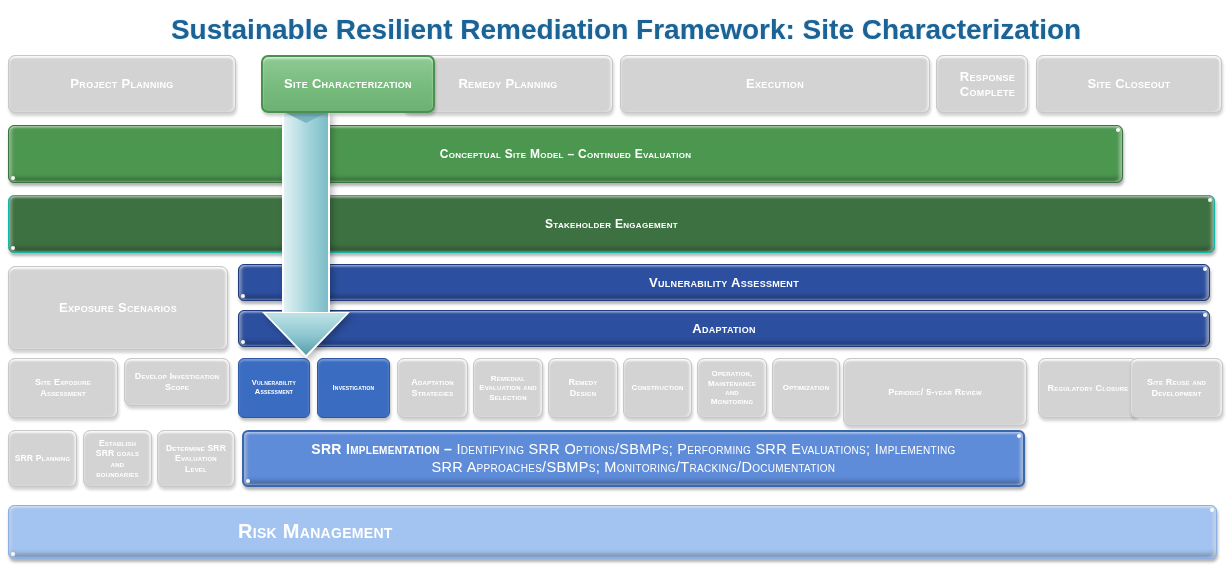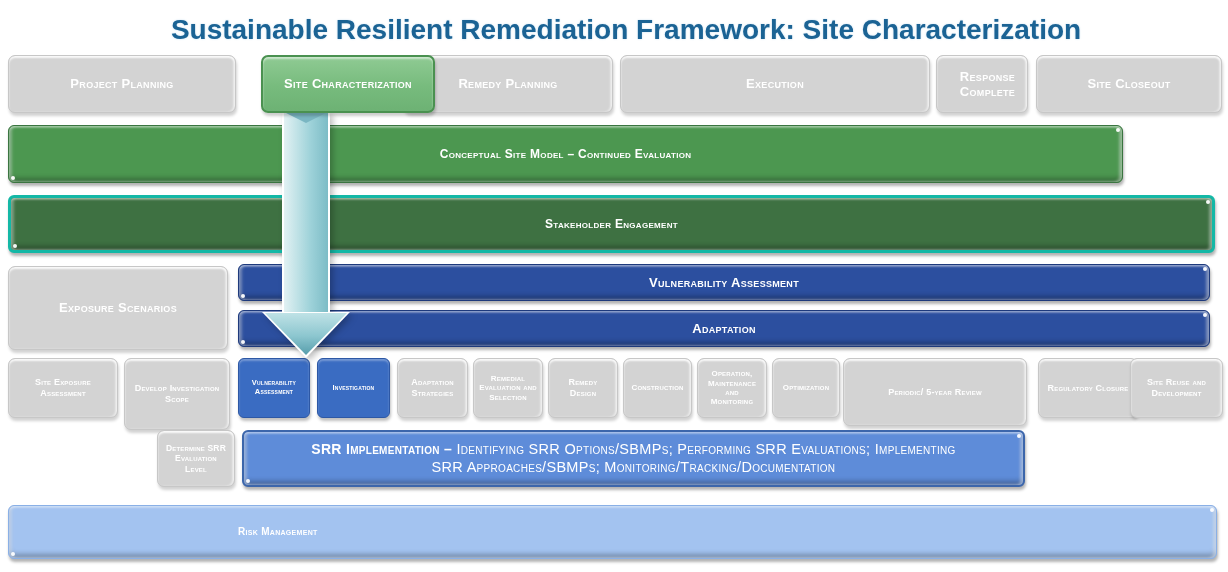--- a/index.html
+++ b/index.html
@@ -33,30 +33,30 @@
                inset 0 2px 2px rgba(255,255,255,.28), inset 0 -4px 5px rgba(0,0,0,.28),
                1px 3px 3px rgba(0,0,0,.3);
   }
   .bar::before,.bar::after{
     content:"";position:absolute;width:4px;height:4px;border-radius:50%;
     background:rgba(255,255,255,.95);
   }
   .bar::before{top:2px;right:2px;}
   .bar::after{bottom:2px;left:2px;}
   .green-bar{background:#4c9750;border:1px solid #3a7540;}
-  .dkgreen-bar{background:#3e7142;border:3px solid #14b8a6;}
+  .dkgreen-bar{background:#3e7142;border:1px solid #14b8a6;}
   .blue-bar{background:#2c4f9f;border:1px solid #1e3a7c;}
   .blue-box{
     background:#3a6cc2;border:1px solid #2d58a5;border-radius:6px;
     box-shadow:inset 0 2px 2px rgba(255,255,255,.3), 1px 3px 3px rgba(0,0,0,.25);
   }
   .srr-bar{background:#5e8cd9;border:2px solid #3c66ab;}
   .risk-bar{background:#a3c3f0;border:1px solid #8ab0e6;justify-content:flex-start;}
   .fs15{font-size:12px;}
-  .fs14{font-size:10px;}
+  .fs14{font-size:20px;}
   .fs13{font-size:13px;}
   .fs9{font-size:9px;letter-spacing:.2px;}
   .fs85{font-size:8.5px;letter-spacing:.2px;}
   .fs8{font-size:8px;letter-spacing:.2px;}
   .fs75{font-size:7.5px;letter-spacing:.2px;}
   .srr-text{font-size:14.5px;padding:0 55px;}
   .srr-text .lead{font-size:14px;font-weight:bold;}
   .srr-text .rest{font-weight:normal;}
   
   .arrow{position:absolute;left:262px;top:112px;width:88px;height:246px;z-index:6;
@@ -95,33 +95,35 @@
   <div class="box gray fs13" style="left:1036px;top:55px;width:186px;height:58px;">Site Closeout</div>
 
   <div class="box bar green-bar fs15" style="left:8px;top:125px;width:1115px;height:58px;">Conceptual Site Model – Continued Evaluation</div>
   <div class="box bar dkgreen-bar fs15" style="left:8px;top:195px;width:1207px;height:58px;">Stakeholder Engagement</div>
 
   <div class="box gray fs13" style="left:8px;top:266px;width:220px;height:84px;">Exposure Scenarios</div>
   <div class="box bar blue-bar fs13" style="left:238px;top:264px;width:972px;height:37px;">Vulnerability Assessment</div>
   <div class="box bar blue-bar fs13" style="left:238px;top:310px;width:972px;height:37px;">Adaptation</div>
 
   <div class="box gray fs9" style="left:8px;top:358px;width:110px;height:60px;">Site Exposure Assessment</div>
-  <div class="box gray fs9" style="left:124px;top:358px;width:106px;height:72px;">Develop Investigation Scope</div>
+  <div class="box gray fs9" style="left:124px;top:358px;width:106px;height:48px;">Develop Investigation Scope</div>
   <div class="box blue-box fs75" style="left:238px;top:358px;width:72px;height:60px;">Vulnerability Assessment</div>
   <div class="box blue-box fs75" style="left:317px;top:358px;width:73px;height:60px;">Investigation</div>
   <div class="box gray fs9" style="left:397px;top:358px;width:71px;height:60px;">Adaptation Strategies</div>
   <div class="box gray fs8" style="left:473px;top:358px;width:70px;height:60px;">Remedial Evaluation and Selection</div>
   <div class="box gray fs9" style="left:548px;top:358px;width:70px;height:60px;">Remedy Design</div>
   <div class="box gray fs8" style="left:623px;top:358px;width:69px;height:60px;">Construction</div>
   <div class="box gray fs8" style="left:697px;top:358px;width:70px;height:60px;">Operation, Maintenance and Monitoring</div>
   <div class="box gray fs8" style="left:772px;top:358px;width:68px;height:60px;">Optimization</div>
   <div class="box gray fs9" style="left:843px;top:358px;width:184px;height:68px;">Periodic/ 5-year Review</div>
   <div class="box gray fs9" style="left:1038px;top:358px;width:100px;height:60px;">Regulatory Closure</div>
   <div class="box gray fs9" style="left:1130px;top:358px;width:93px;height:60px;">Site Reuse and Development</div>
 
+  <div class="box gray fs85" style="left:8px;top:430px;width:69px;height:57px;">SRR Planning</div>
+  <div class="box gray fs85" style="left:83px;top:430px;width:69px;height:57px;">Establish SRR goals and boundaries</div>
   <div class="box gray fs85" style="left:157px;top:430px;width:78px;height:57px;">Determine SRR Evaluation Level</div>
   <div class="box bar srr-bar srr-text" style="left:242px;top:430px;width:783px;height:57px;">
     <span>
       <span class="lead">SRR Implementation –</span><span class="rest"> Identifying SRR Options/SBMPs; Performing SRR Evaluations; Implementing SRR Approaches/SBMPs; Monitoring/Tracking/Documentation</span>
     </span>
   </div>
 
   <div class="box bar risk-bar fs14" style="left:8px;top:505px;width:1209px;height:54px;padding-left:229px;">Risk Management</div>
 
   <div class="arrow">

